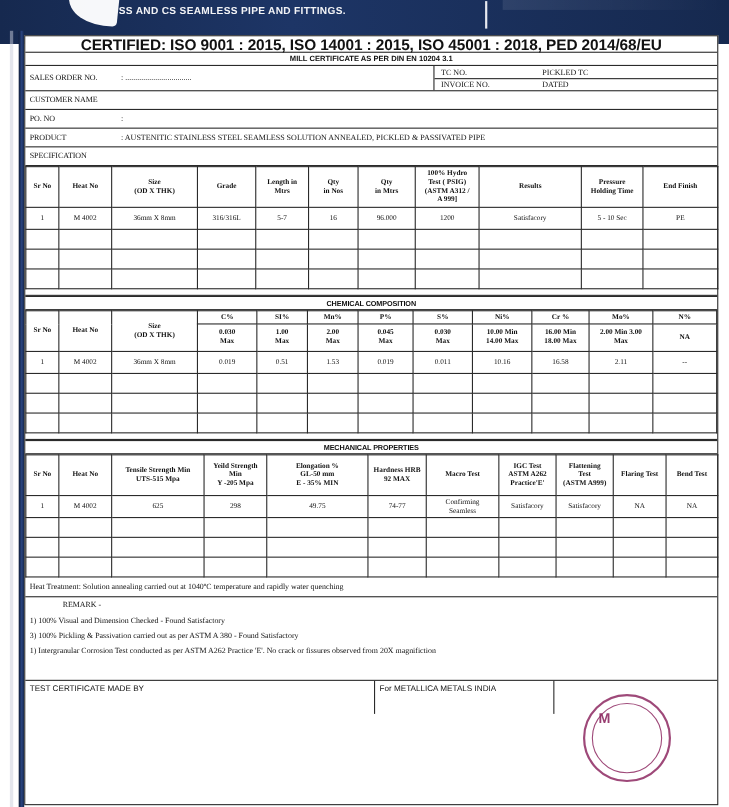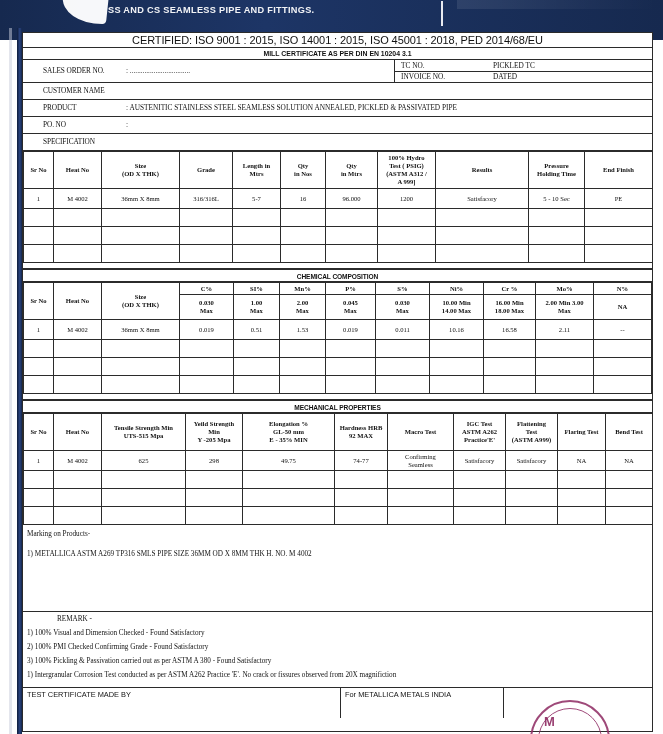--- a/index.html
+++ b/index.html
@@ -102,22 +102,22 @@
 
   .row-line {
     border-bottom: 1.1px solid #2b2b2b;
     box-sizing: border-box;
     position: relative;
   }
   .certified {
     height: 15px;
     text-align: center;
     font-family: "Liberation Sans", sans-serif;
-    font-weight: normal;
-    font-size: 11px;
+    font-weight: bold;
+    font-size: 14px;
     line-height: 15px;
     letter-spacing: -.1px;
   }
   .millcert {
     height: 12px;
     text-align: center;
     font-family: "Liberation Sans", sans-serif;
     font-weight: bold;
     font-size: 6.9px;
     line-height: 12px;
@@ -126,21 +126,21 @@
   
   .inforow {
     display: flex;
     height: 23px;
     box-sizing: border-box;
     border-bottom: 1.1px solid #2b2b2b;
   }
   .inforow.small { height: 17px; }
   .info-label {
     width: 78px;
-    padding-left: 20px;
+    padding-left: 4px;
     display: flex;
     align-items: center;
     font-size: 7.3px;
     letter-spacing: -.1px;
   }
   .info-val {
     flex: 1;
     padding-left: 5px;
     display: flex;
     align-items: center;
@@ -329,27 +329,27 @@
         <div class="ir-v">DATED</div>
       </div>
     </div>
   </div>
 
   <div class="inforow small">
     <div class="info-label">CUSTOMER NAME</div>
   </div>
 
   <div class="inforow small">
+    <div class="info-label">PO. NO</div>
+    <div class="info-val">:</div>
+  </div>
+
+  <div class="inforow small">
     <div class="info-label">PRODUCT</div>
     <div class="info-val">: AUSTENITIC STAINLESS STEEL SEAMLESS SOLUTION ANNEALED, PICKLED &amp; PASSIVATED PIPE</div>
-  </div>
-
-  <div class="inforow small">
-    <div class="info-label">PO. NO</div>
-    <div class="info-val">:</div>
   </div>
 
   <div class="inforow small">
     <div class="info-label">SPECIFICATION</div>
   </div>
 
   <table class="dt">
     <colgroup>
       <col style="width:30px">
         <col style="width:48px">
@@ -620,33 +620,27 @@
           <td>&nbsp;</td>
           <td>&nbsp;</td>
           <td>&nbsp;</td>
           <td>&nbsp;</td>
           <td>&nbsp;</td>
           <td>&nbsp;</td>
         </tr>
       </tbody>
   </table>
 
-
-  <div class="marking">
-    <div class="mk-title">Marking on Products-</div>
-    <div id="mk-items">
-        <div class="rm-item">1) METALLICA ASTM A269 TP316 SMLS PIPE SIZE 36MM OD X 8MM THK H. NO.  M 4002</div>
-      </div>
-  </div>
+  <div class="heat-treat">Heat Treatment: Solution annealing carried out at 1040ºC temperature and rapidly water quenching</div>
+
 
   <div class="remark">
     <div class="rm-title">REMARK -</div>
     <div id="rm-items">
         <div class="rm-item">1) 100% Visual and Dimension Checked  - Found Satisfactory</div>
-        <div class="rm-item">2) 100% PMI Checked Confirming Grade - Found Satisfactory</div>
         <div class="rm-item">3) 100% Pickling &amp; Passivation carried out as per ASTM A 380 - Found Satisfactory</div>
         <div class="rm-item">1)  Intergranular Corrosion Test conducted as per ASTM A262 Practice 'E'. No crack or fissures observed from 20X magnifiction</div>
       </div>
   </div>
 
   <div class="footer">
     <div class="f-left">TEST CERTIFICATE MADE BY</div>
     <div class="f-mid">For METALLICA METALS INDIA</div>
     <div class="f-right">
       <div class="stamp"></div>

